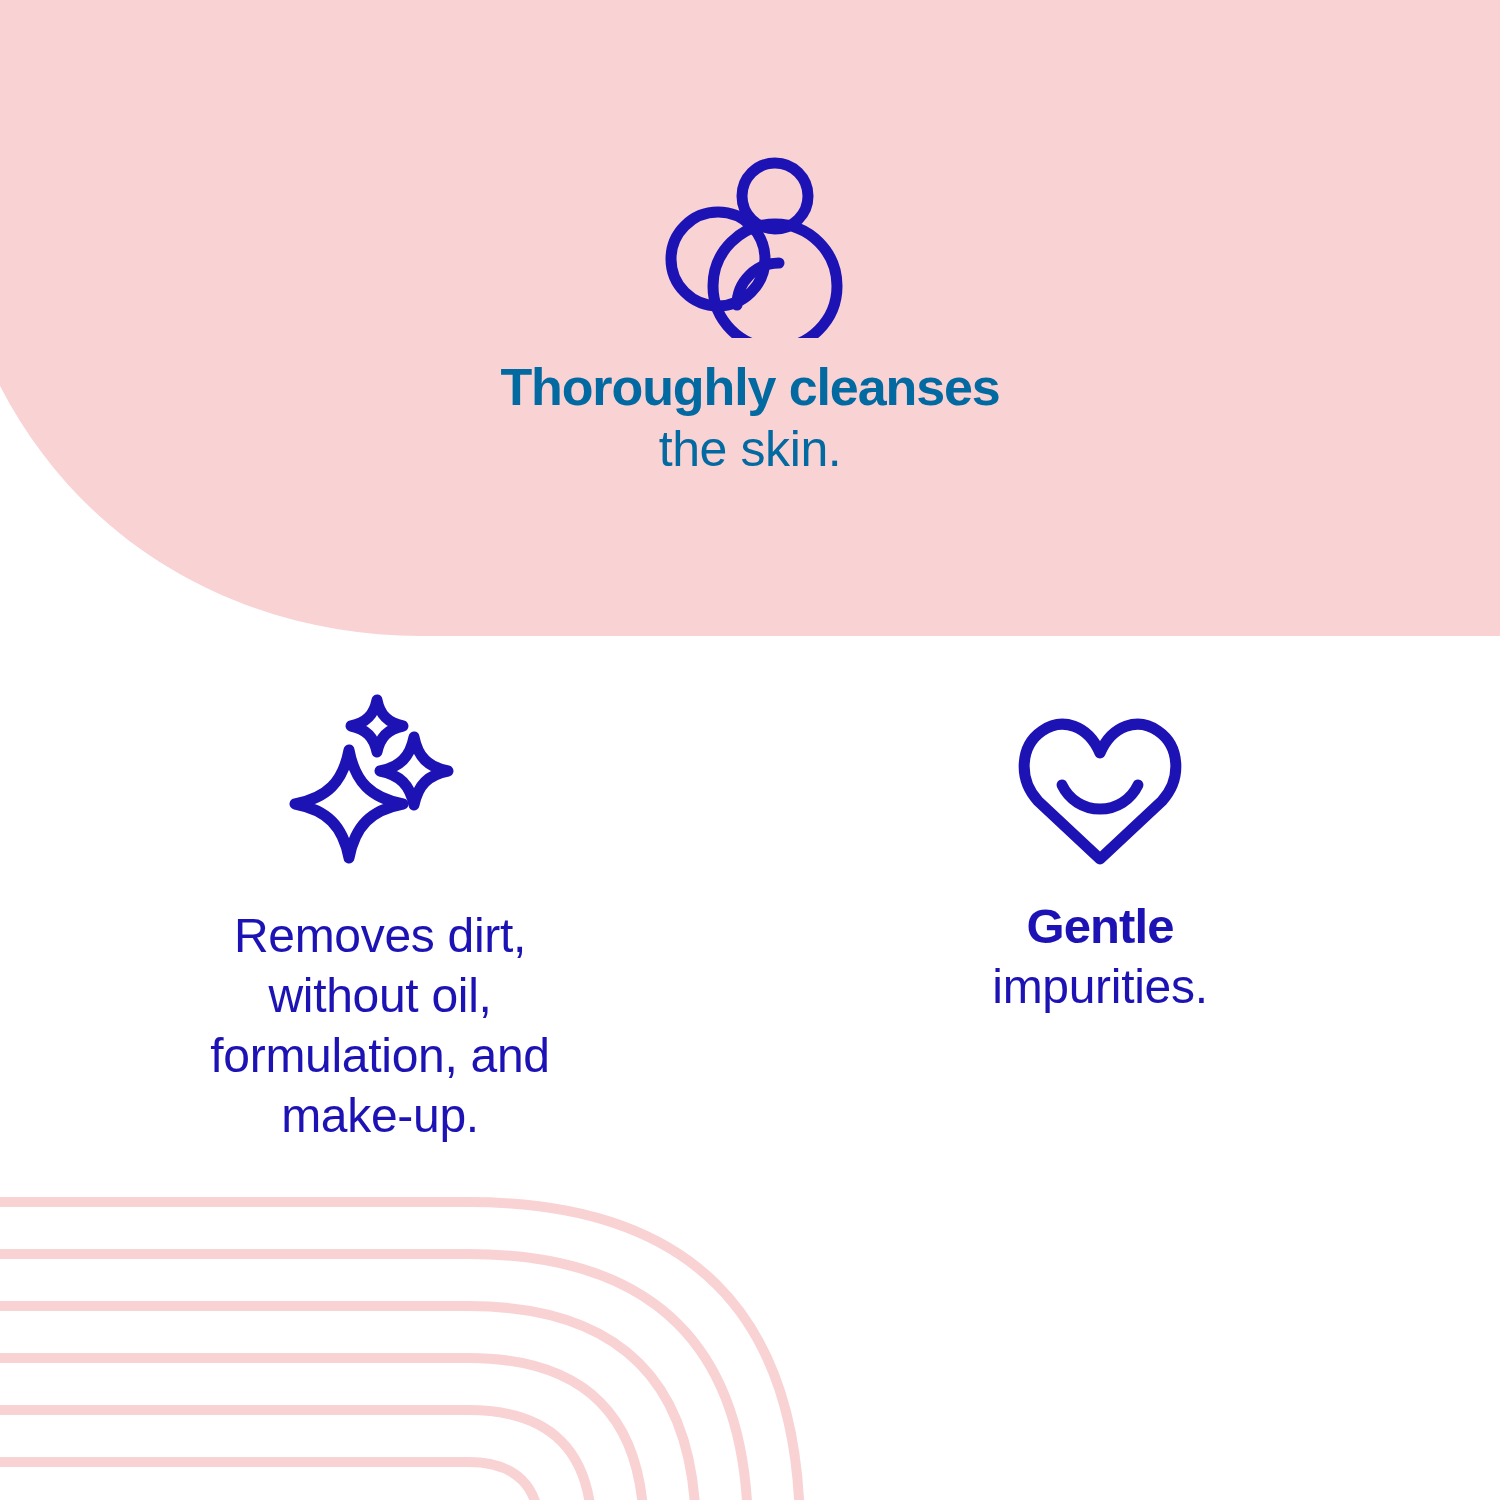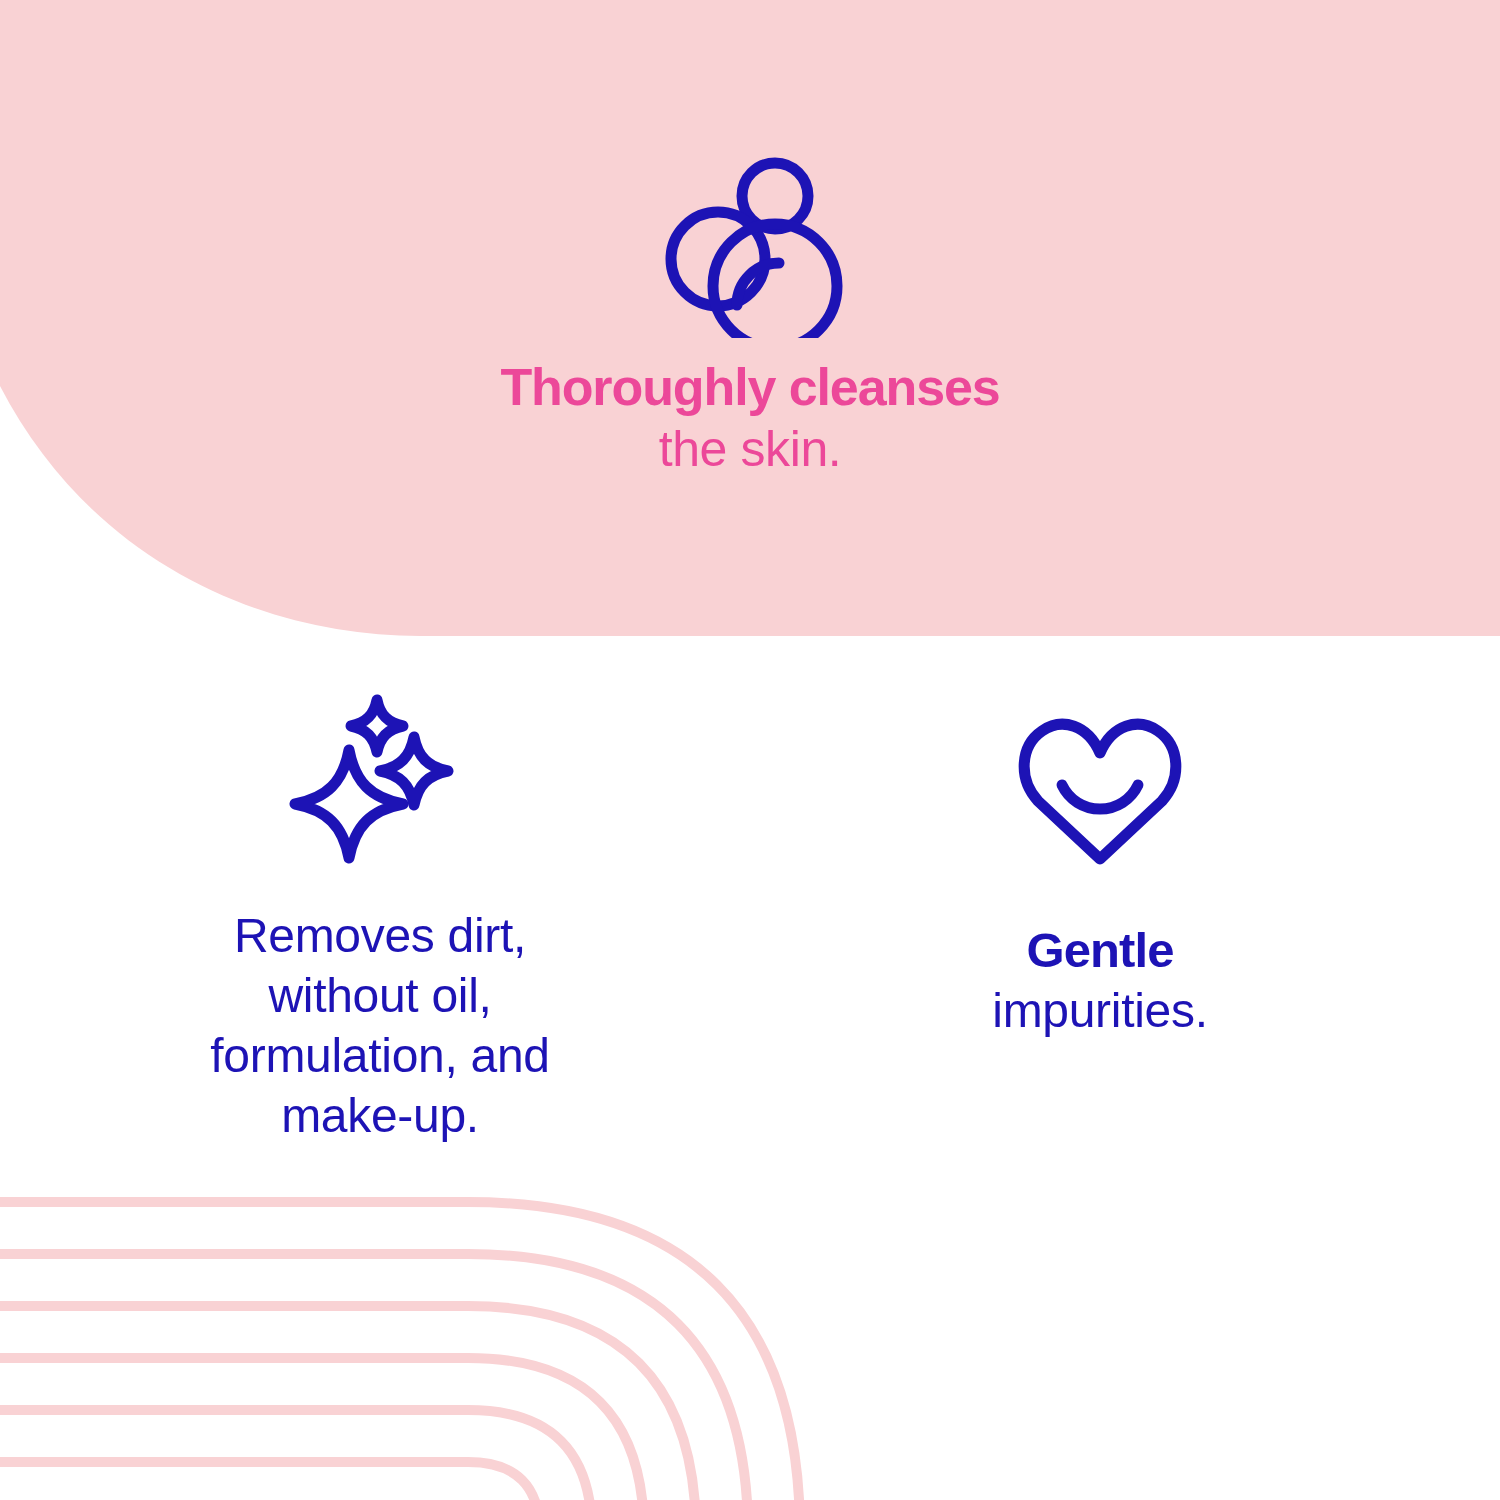--- a/index.html
+++ b/index.html
@@ -37,21 +37,21 @@
     width: 1500px;
     text-align: center;
   }
   .hero-icon {
     width: 1500px;
     height: 190px;
     display: block;
   }
   .hero-text {
     margin-top: 18px;
-    color: #ec4899;
+    color: #0369a1;
     font-size: 50px;
     line-height: 1.22;
     letter-spacing: -0.4px;
     font-weight: 400;
   }
   .hero-text .lead {
     font-weight: 700;
     letter-spacing: -1.1px;
     font-size: 52px;
   }
@@ -81,21 +81,21 @@
   .feature-right .feature-icon-wrap { height: 180px; }
 
   .feature-text {
     margin-top: 40px;
     color: #1D13B5;
     font-size: 48px;
     line-height: 1.25;
     letter-spacing: -0.3px;
     font-weight: 400;
   }
-  .feature-right .feature-text { margin-top: 54px; }
+  .feature-right .feature-text { margin-top: 30px; }
   .feature-text .lead {
     font-weight: 700;
     letter-spacing: -0.9px;
     font-size: 49px;
   }
   .nowrap { white-space: nowrap; }
 </style>
 </head>
 <body>
 

